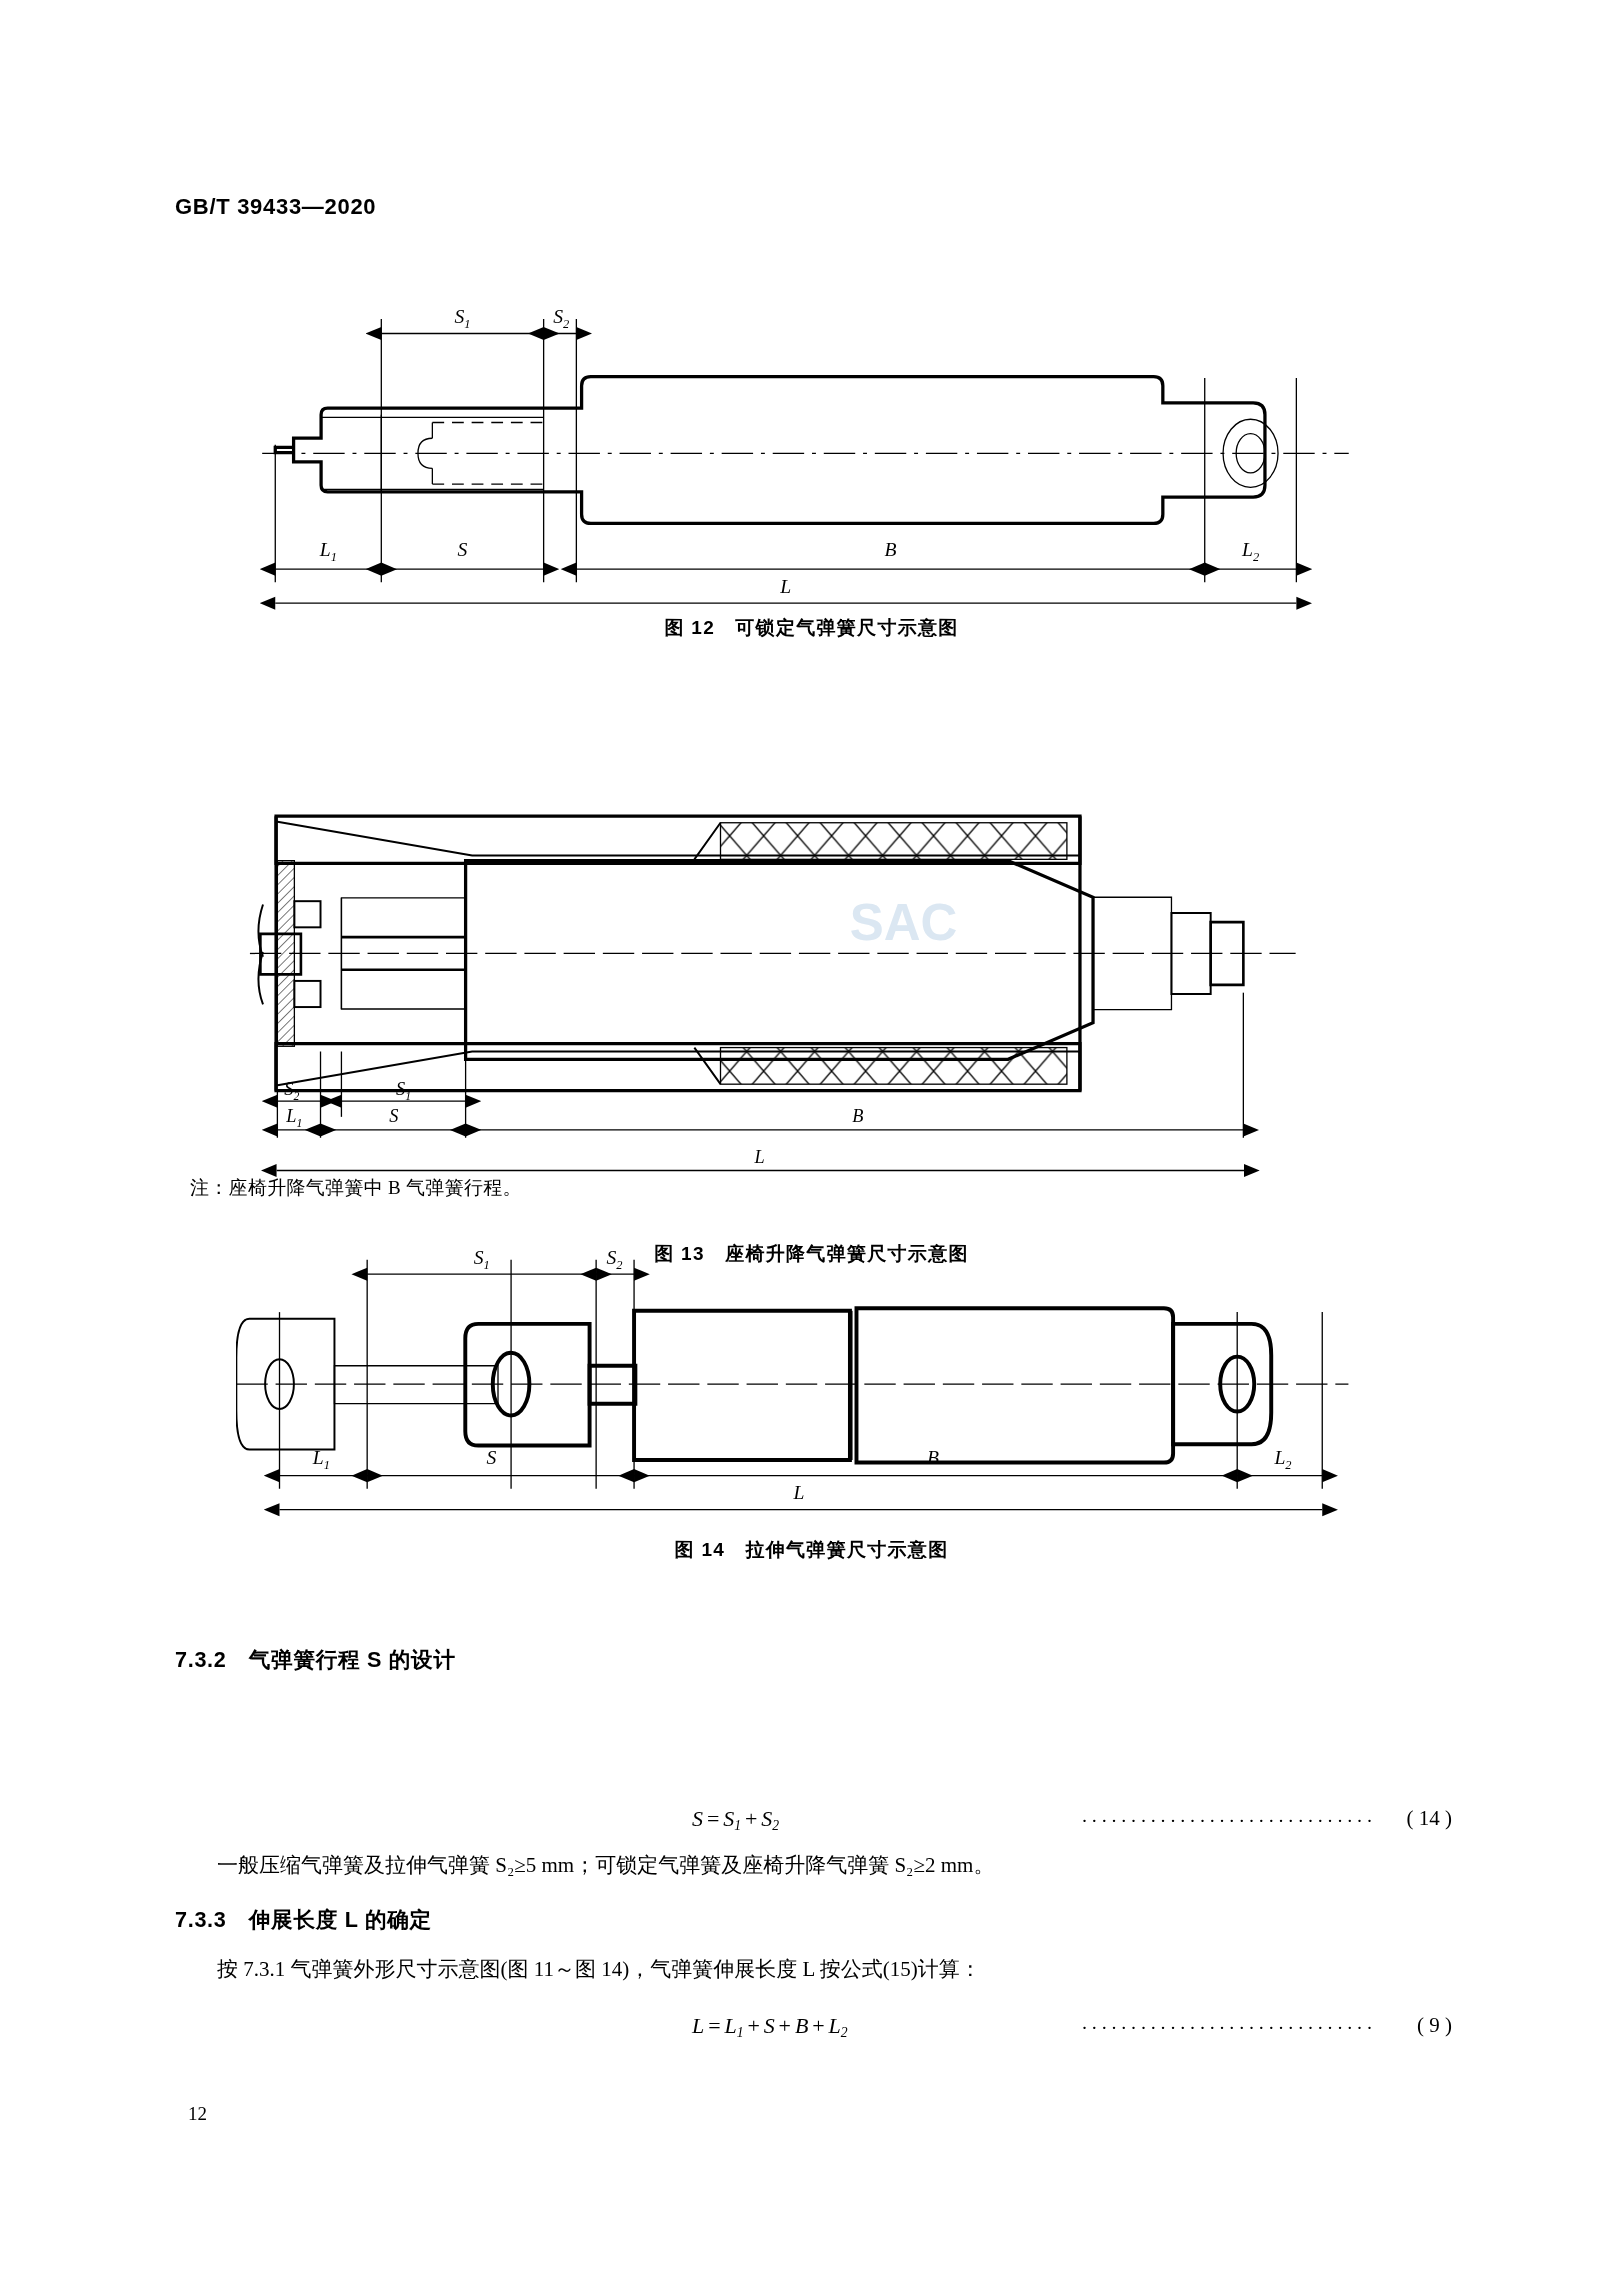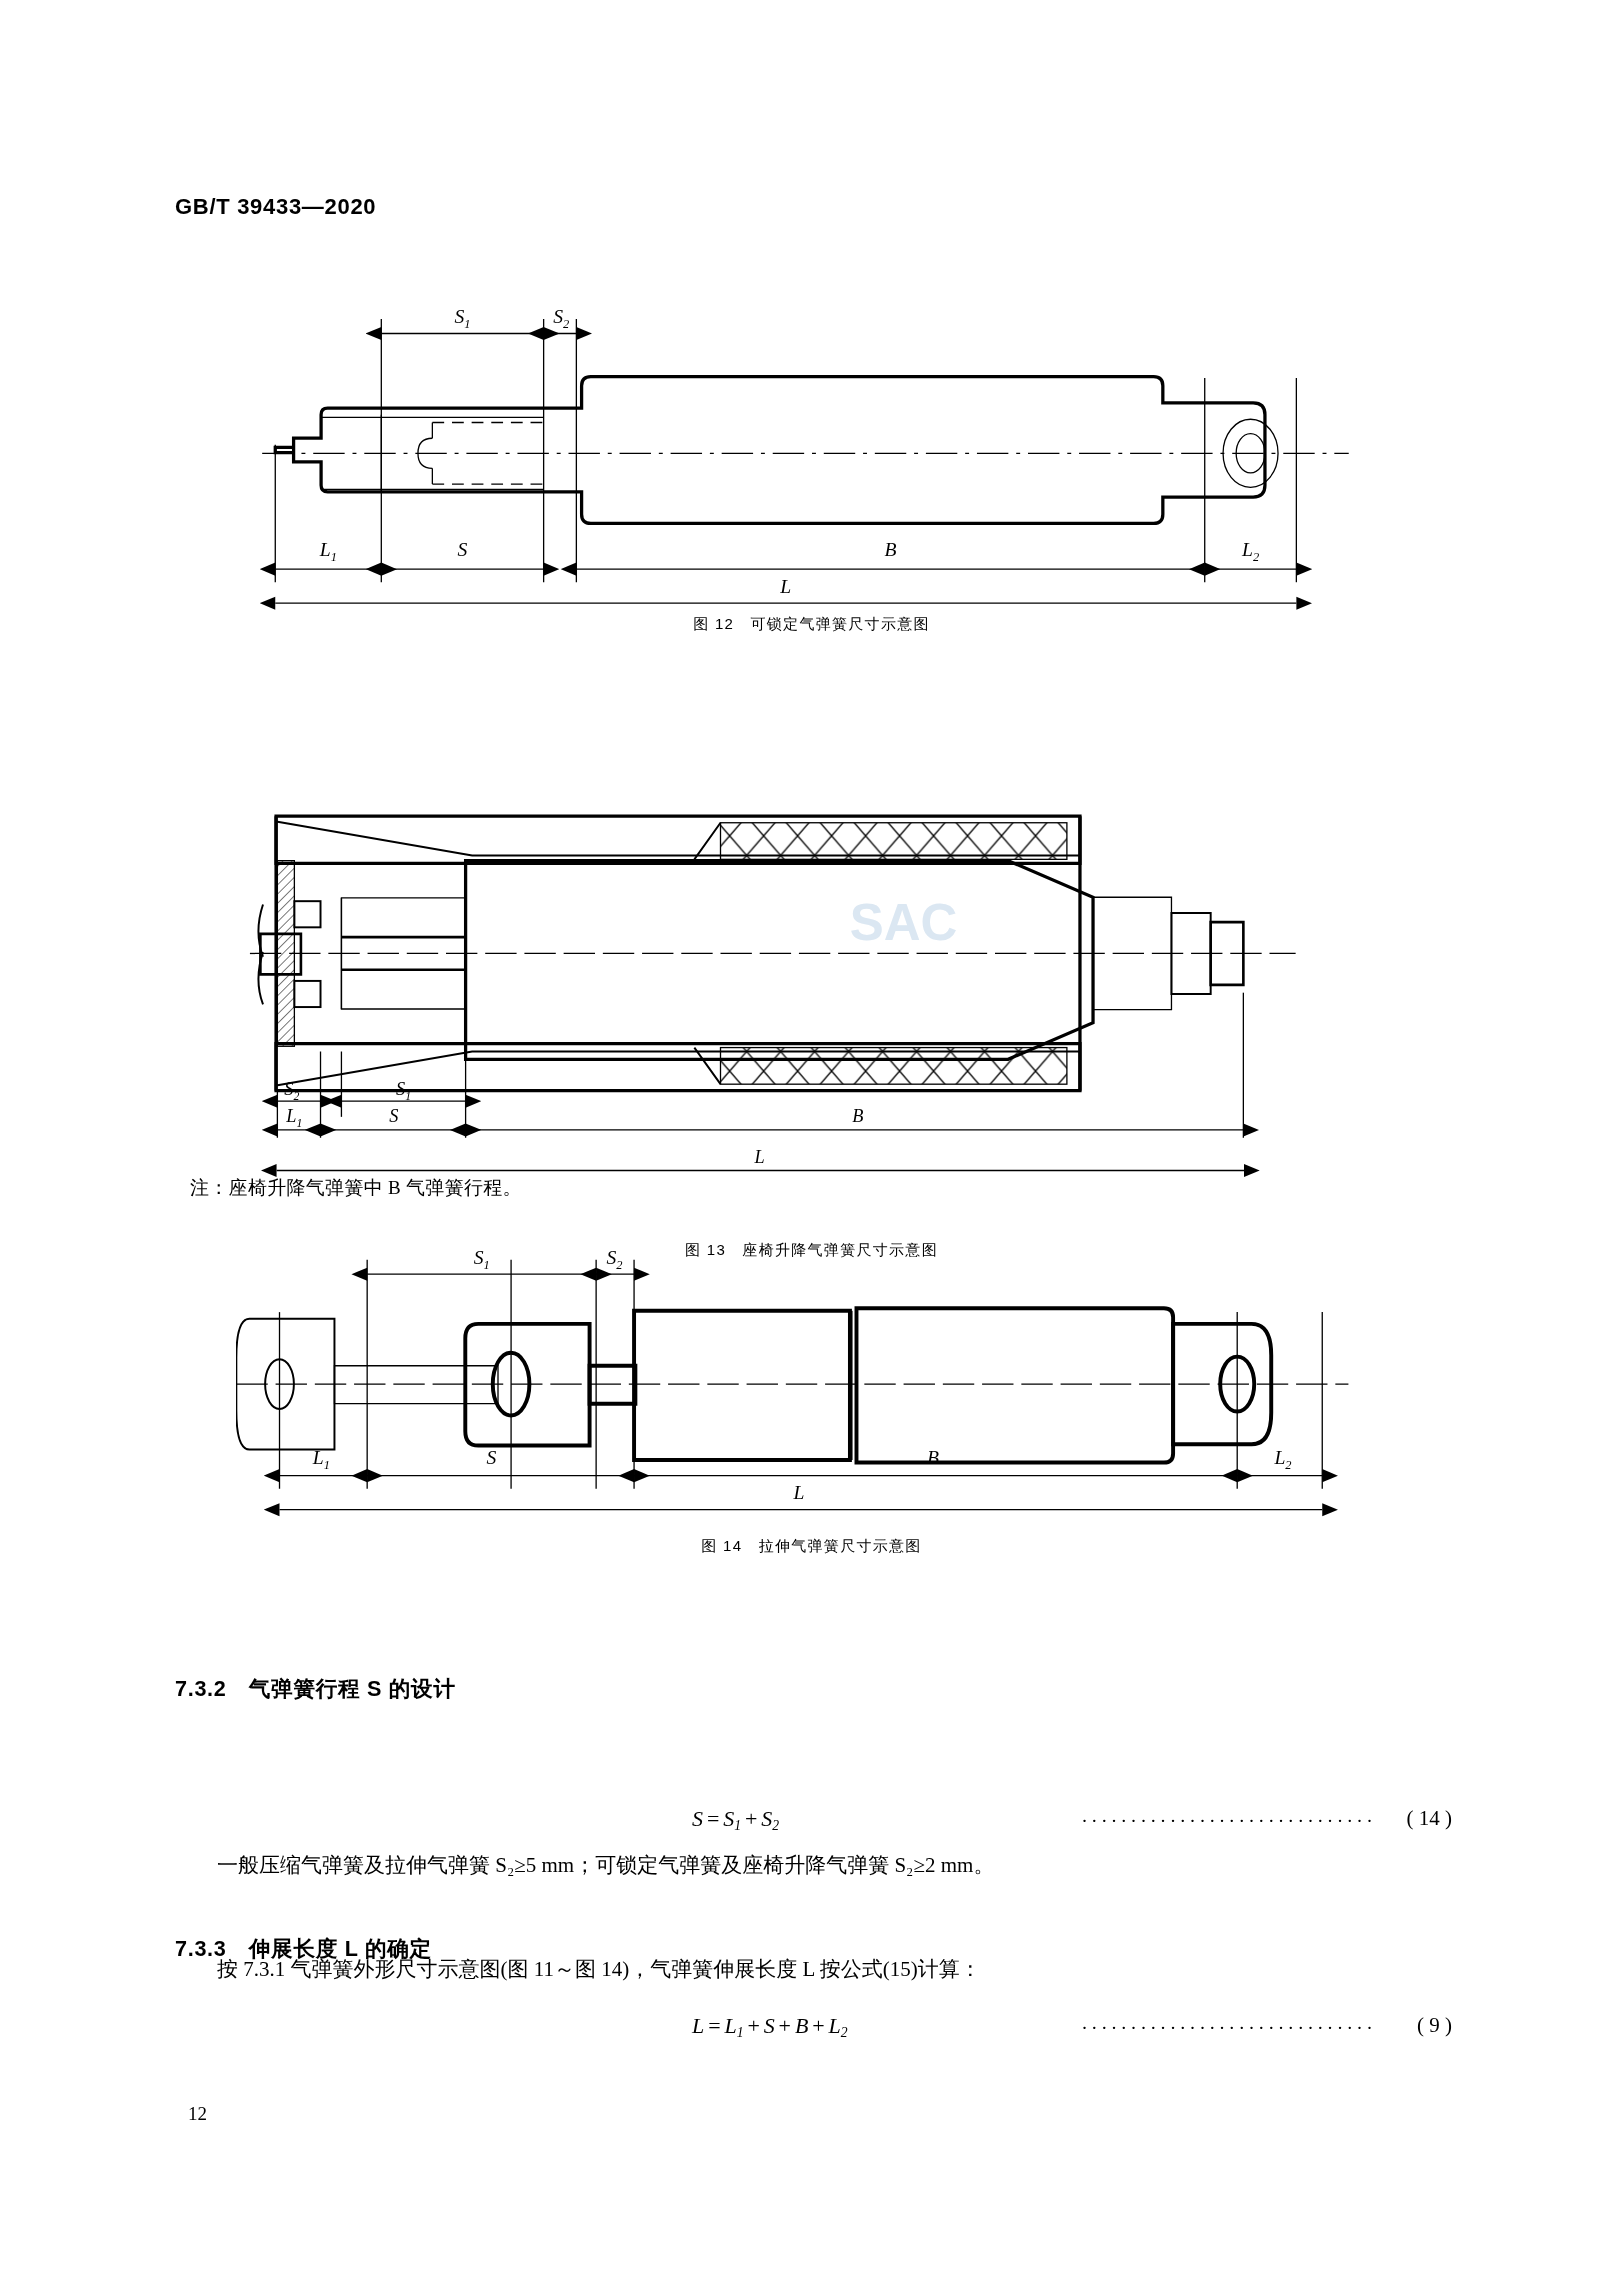--- a/index.html
+++ b/index.html
@@ -35,42 +35,41 @@
   
   .figure {
     position: absolute;
     left: 0;
     width: 1623px;
   }
   .figure svg { display: block; margin: 0 auto; }
   .caption {
     text-align: center;
     font-family: "Liberation Sans", "DejaVu Sans", sans-serif;
-    font-weight: normal;
-    font-size: 15px;
+    font-weight: bold;
+    font-size: 19px;
     letter-spacing: 1.3px;
     white-space: pre;
   }
   .note {
     position: absolute;
     left: 190px;
     font-size: 19px;
     letter-spacing: 0.3px;
     white-space: pre;
   }
   
   .h3 {
     position: absolute;
     left: 175px;
     font-family: "Liberation Sans", "DejaVu Sans", sans-serif;
     font-weight: bold;
     font-size: 21.6px;
     letter-spacing: 0.7px;
     white-space: pre;
-    margin-top: 29px;
   }
   .para {
     position: absolute;
     left: 175px;
     width: 1277px;
     font-size: 21px;
     line-height: 37px;
     text-align: justify;
   }
   .para.indent { text-indent: 42px; }

